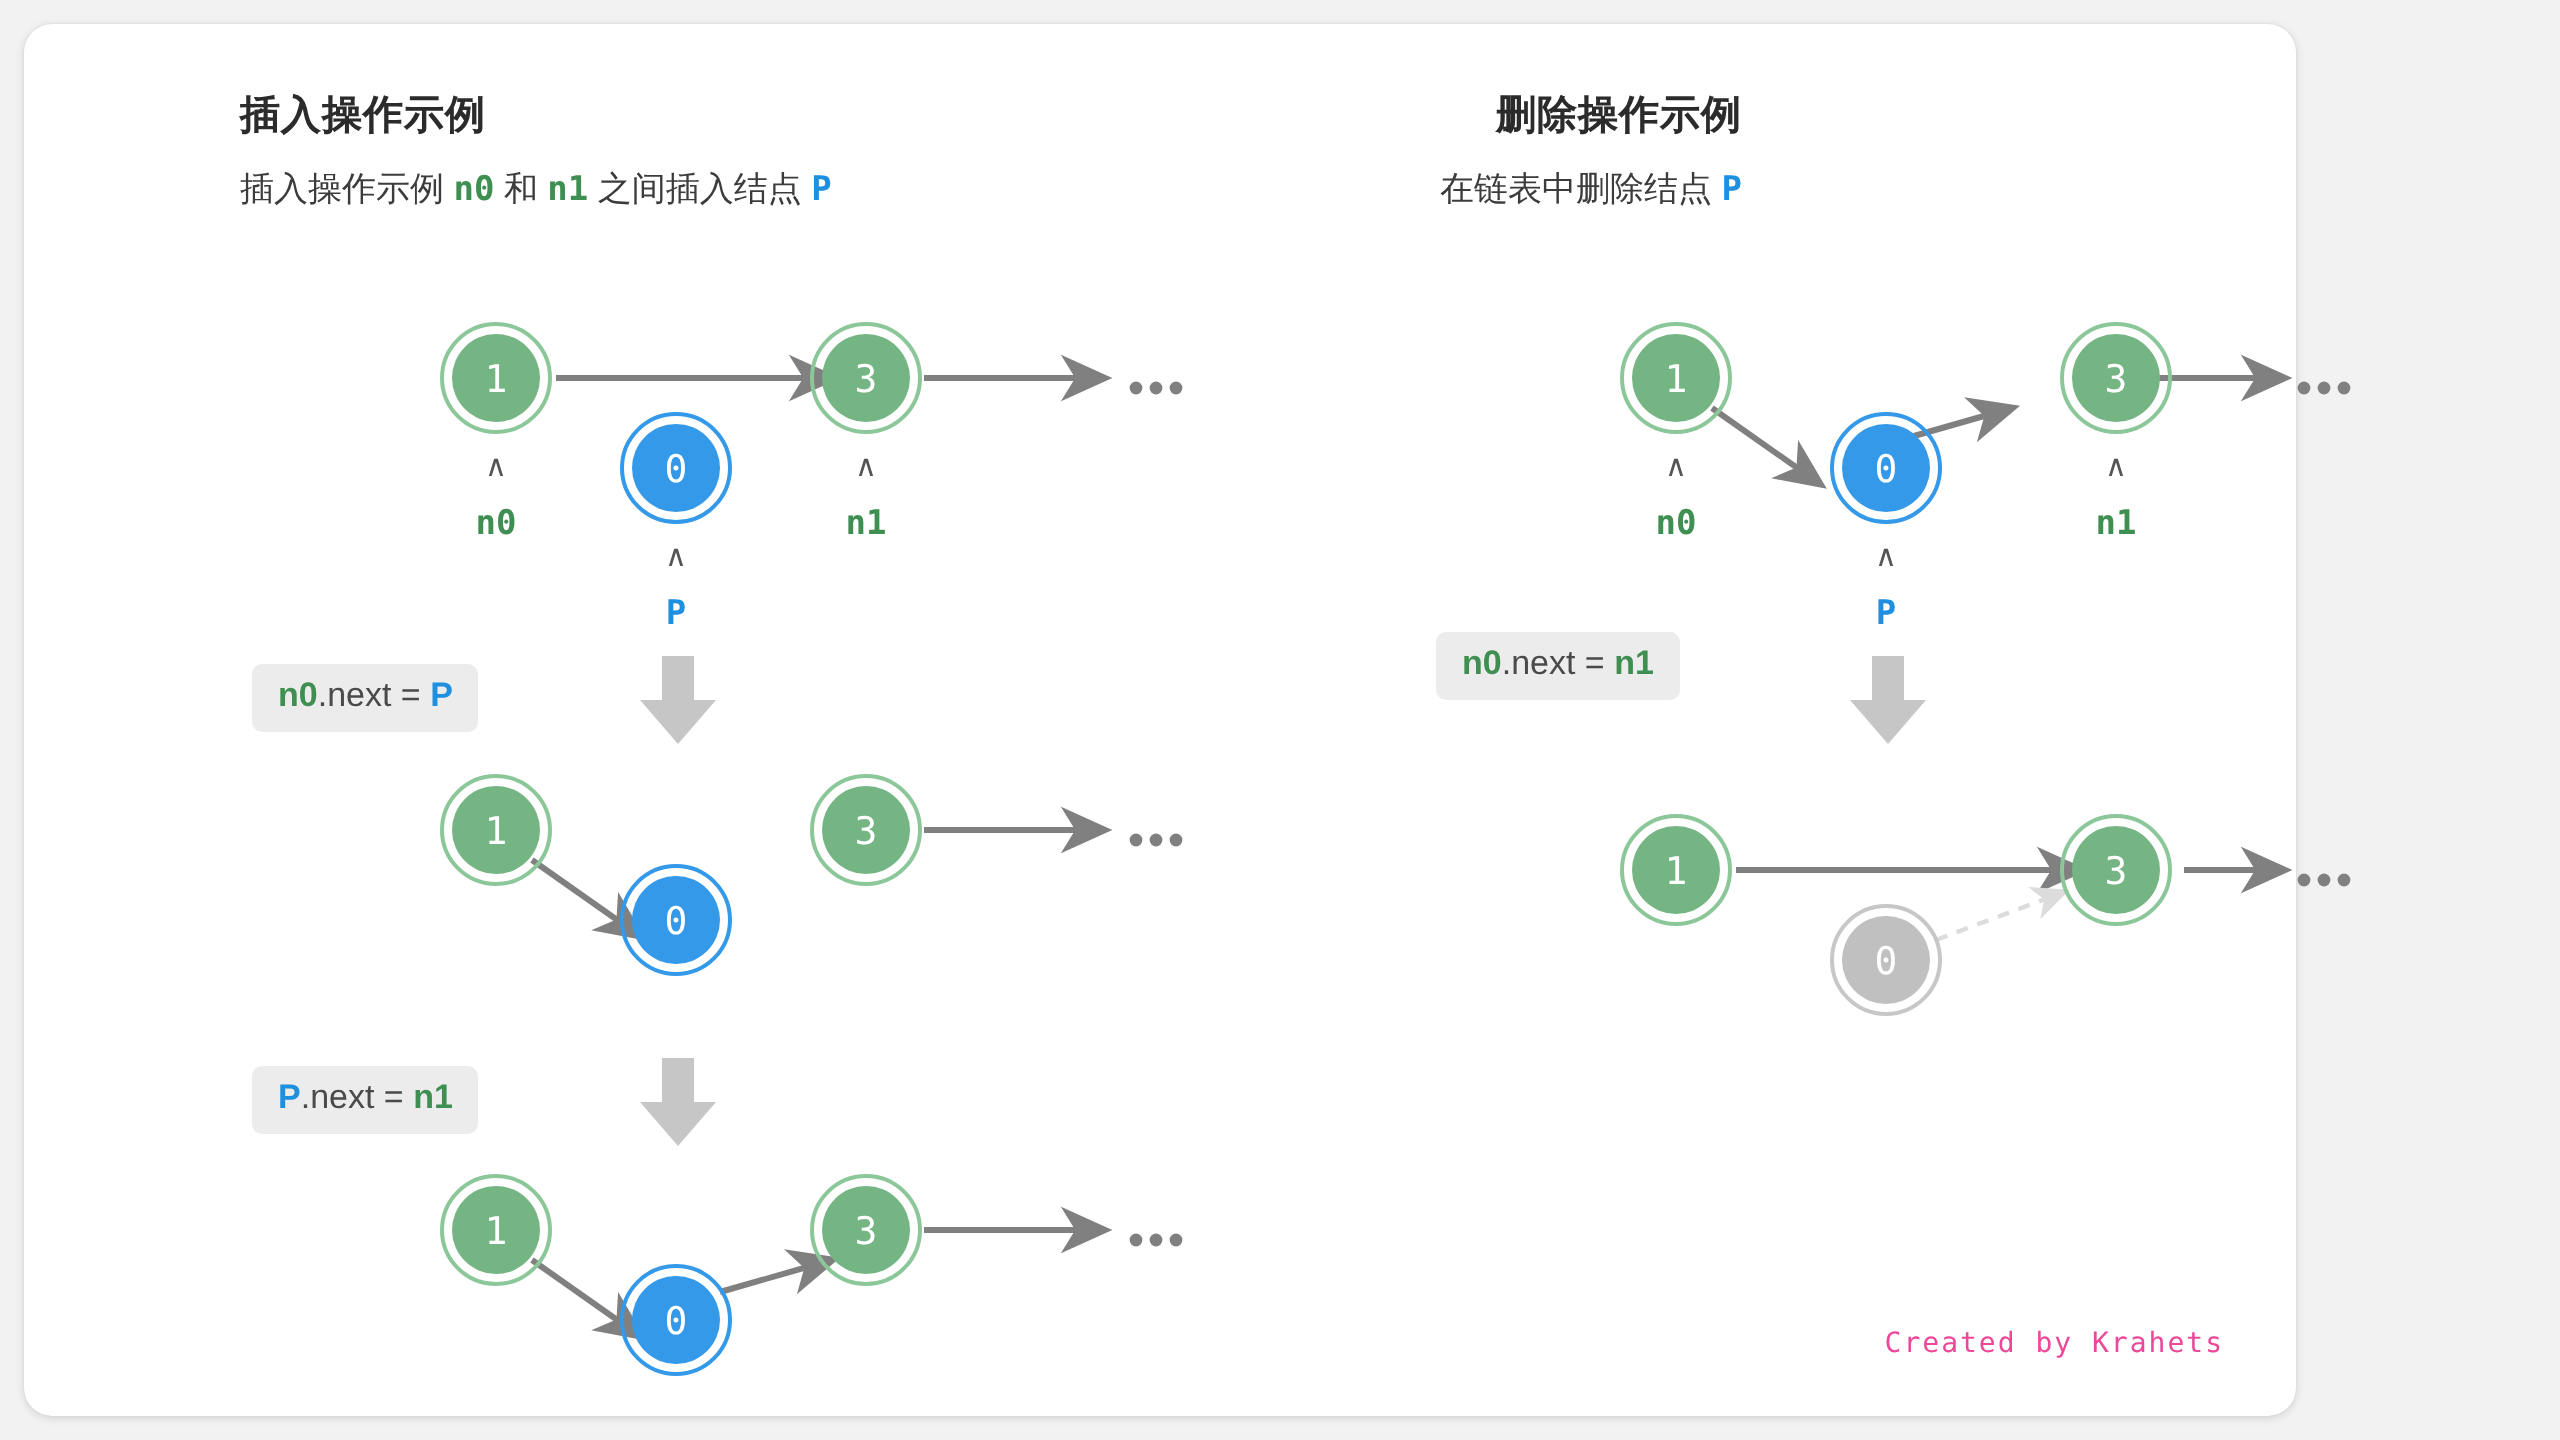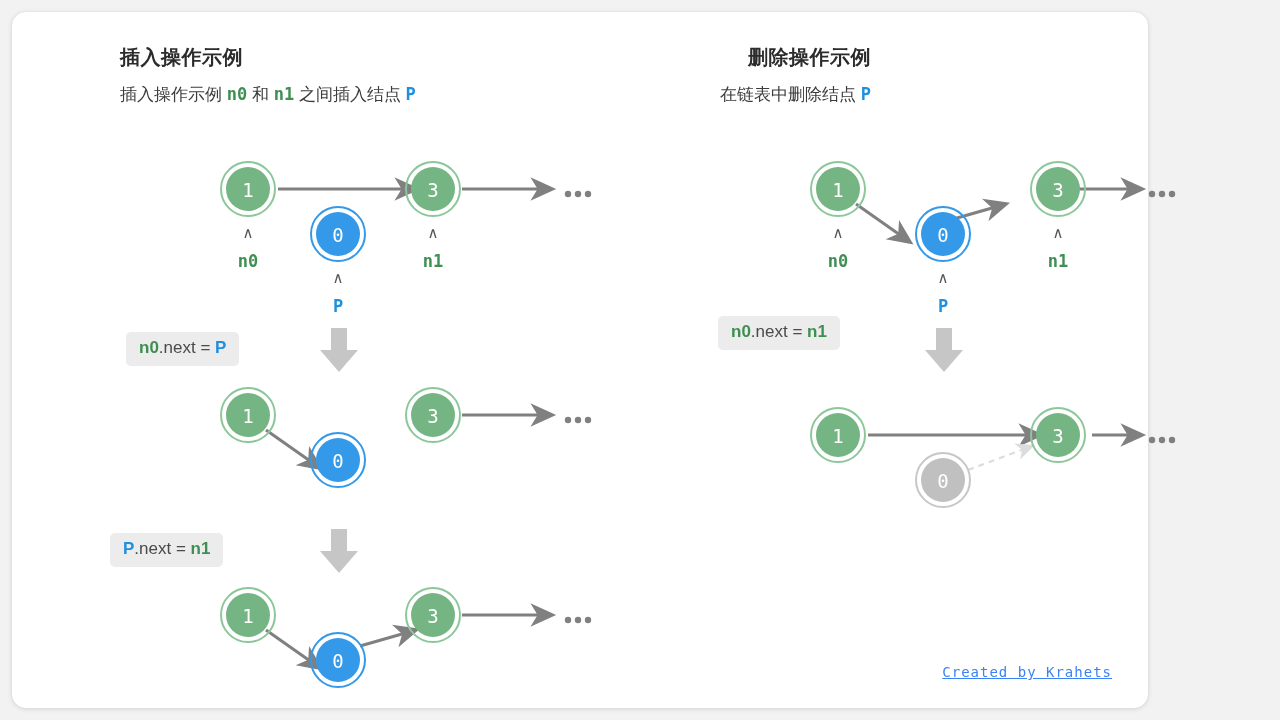--- a/index.html
+++ b/index.html
@@ -60,24 +60,23 @@
   .code-badge .kw { font-weight: bold; }
 
   svg.diagram { position: absolute; overflow: visible; }
 
   .watermark {
     position: absolute;
     right: 36px;
     bottom: 28px;
     font-family: "DejaVu Sans Mono", monospace;
     font-size: 14px;
-    color: #3b82f6;
+    color: #ec4899;
     letter-spacing: 1px;
     white-space: nowrap;
-    text-decoration: underline;
   }
   .node-text {
     font-family: "DejaVu Sans Mono", monospace;
     font-size: 19px;
     fill: #ffffff;
     text-anchor: middle;
     dominant-baseline: central;
   }
   .ptr-label {
     font-family: "DejaVu Sans Mono", monospace;
@@ -175,21 +174,21 @@
         <circle cx="313" cy="37" r="22" fill="#74b583"></circle>
         <text class="node-text" x="313" y="38">3</text>
       </g>
       <g>
         <circle cx="448" cy="42" r="3.2" fill="#808080"></circle>
         <circle cx="458" cy="42" r="3.2" fill="#808080"></circle>
         <circle cx="468" cy="42" r="3.2" fill="#808080"></circle>
       </g>
     </svg>
 
-    <div class="code-badge" style="left:98px; top:521px;"><span class="kw c-blue">P</span><span>.next = </span><span class="kw c-green">n1</span></div>
+    <div class="code-badge" style="left:114px; top:521px;"><span class="kw c-blue">P</span><span>.next = </span><span class="kw c-green">n1</span></div>
 
     <svg class="diagram" style="left:306px; top:517px;" width="42" height="46" viewBox="0 0 42 46">
       <path d="M13,0 L29,0 L29,22 L40,22 L21,44 L2,22 L13,22 Z" fill="#c6c6c6"></path>
     </svg>
 
     <svg class="diagram" style="left:108px; top:566px;" width="520" height="110" viewBox="0 0 520 110">
       <line x1="146" y1="52" x2="200" y2="90" stroke="#808080" stroke-width="3" marker-end="url(#ah-gray2)"></line>
       <line x1="240" y1="68" x2="296" y2="52" stroke="#808080" stroke-width="3" marker-end="url(#ah-gray2)"></line>
       <line x1="342" y1="37" x2="432" y2="37" stroke="#808080" stroke-width="3" marker-end="url(#ah-gray2)"></line>
 

